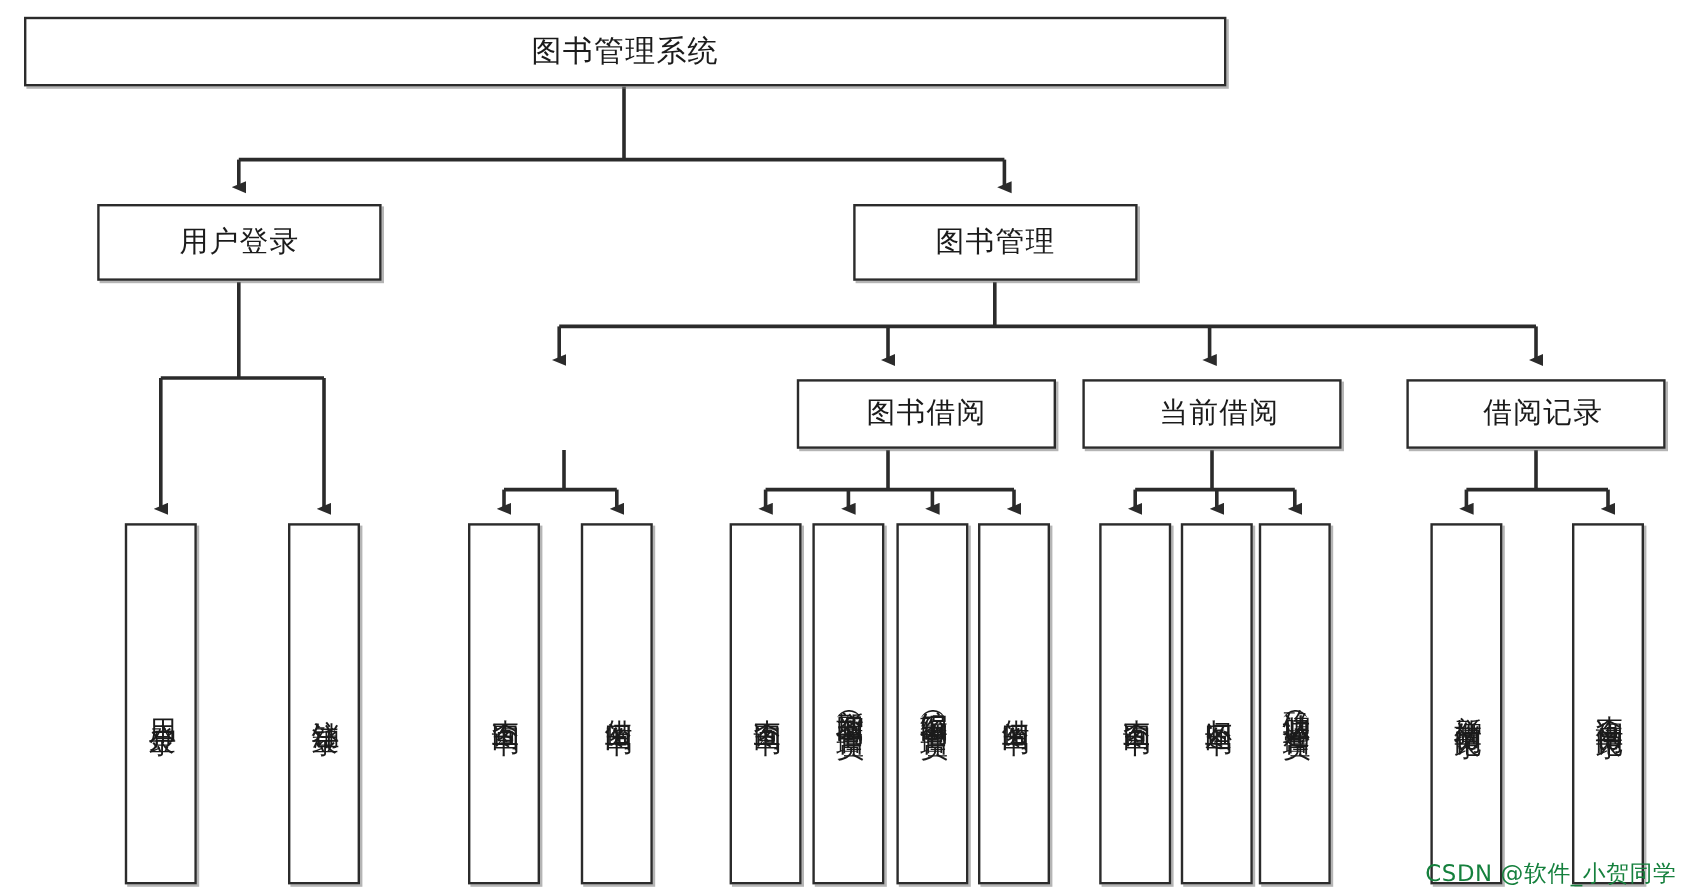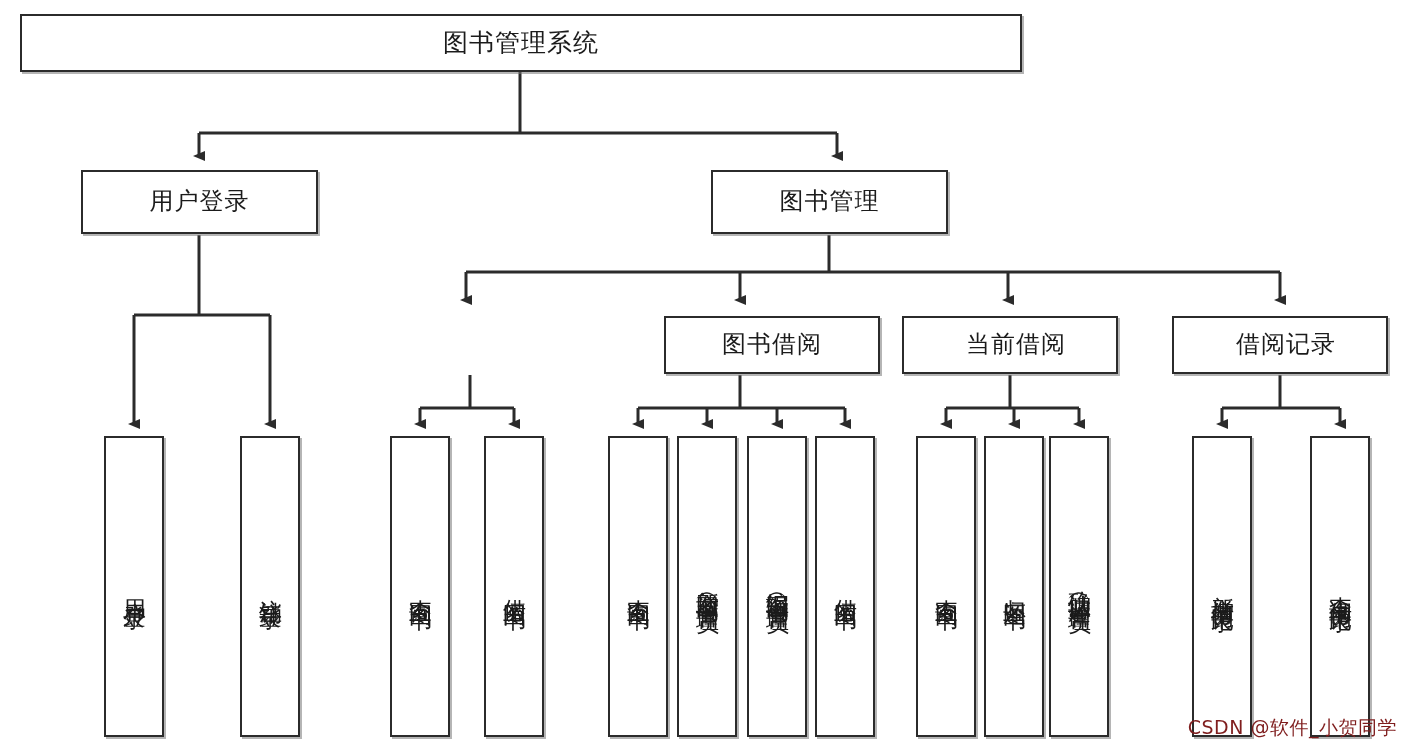--- a/index.html
+++ b/index.html
@@ -65,21 +65,21 @@
     font-size: 23px;
     line-height: 1.12;
     letter-spacing: 3px;
     white-space: nowrap;
   }
   .watermark {
     position: absolute;
     right: 8px;
     bottom: 6px;
     font-size: 19px;
-    color: #7f1d1d;
+    color: #15803d;
     letter-spacing: 0.5px;
     white-space: nowrap;
     user-select: none;
   }
 </style>
 </head>
 <body>
 
 <div id="diagram-root">
 

